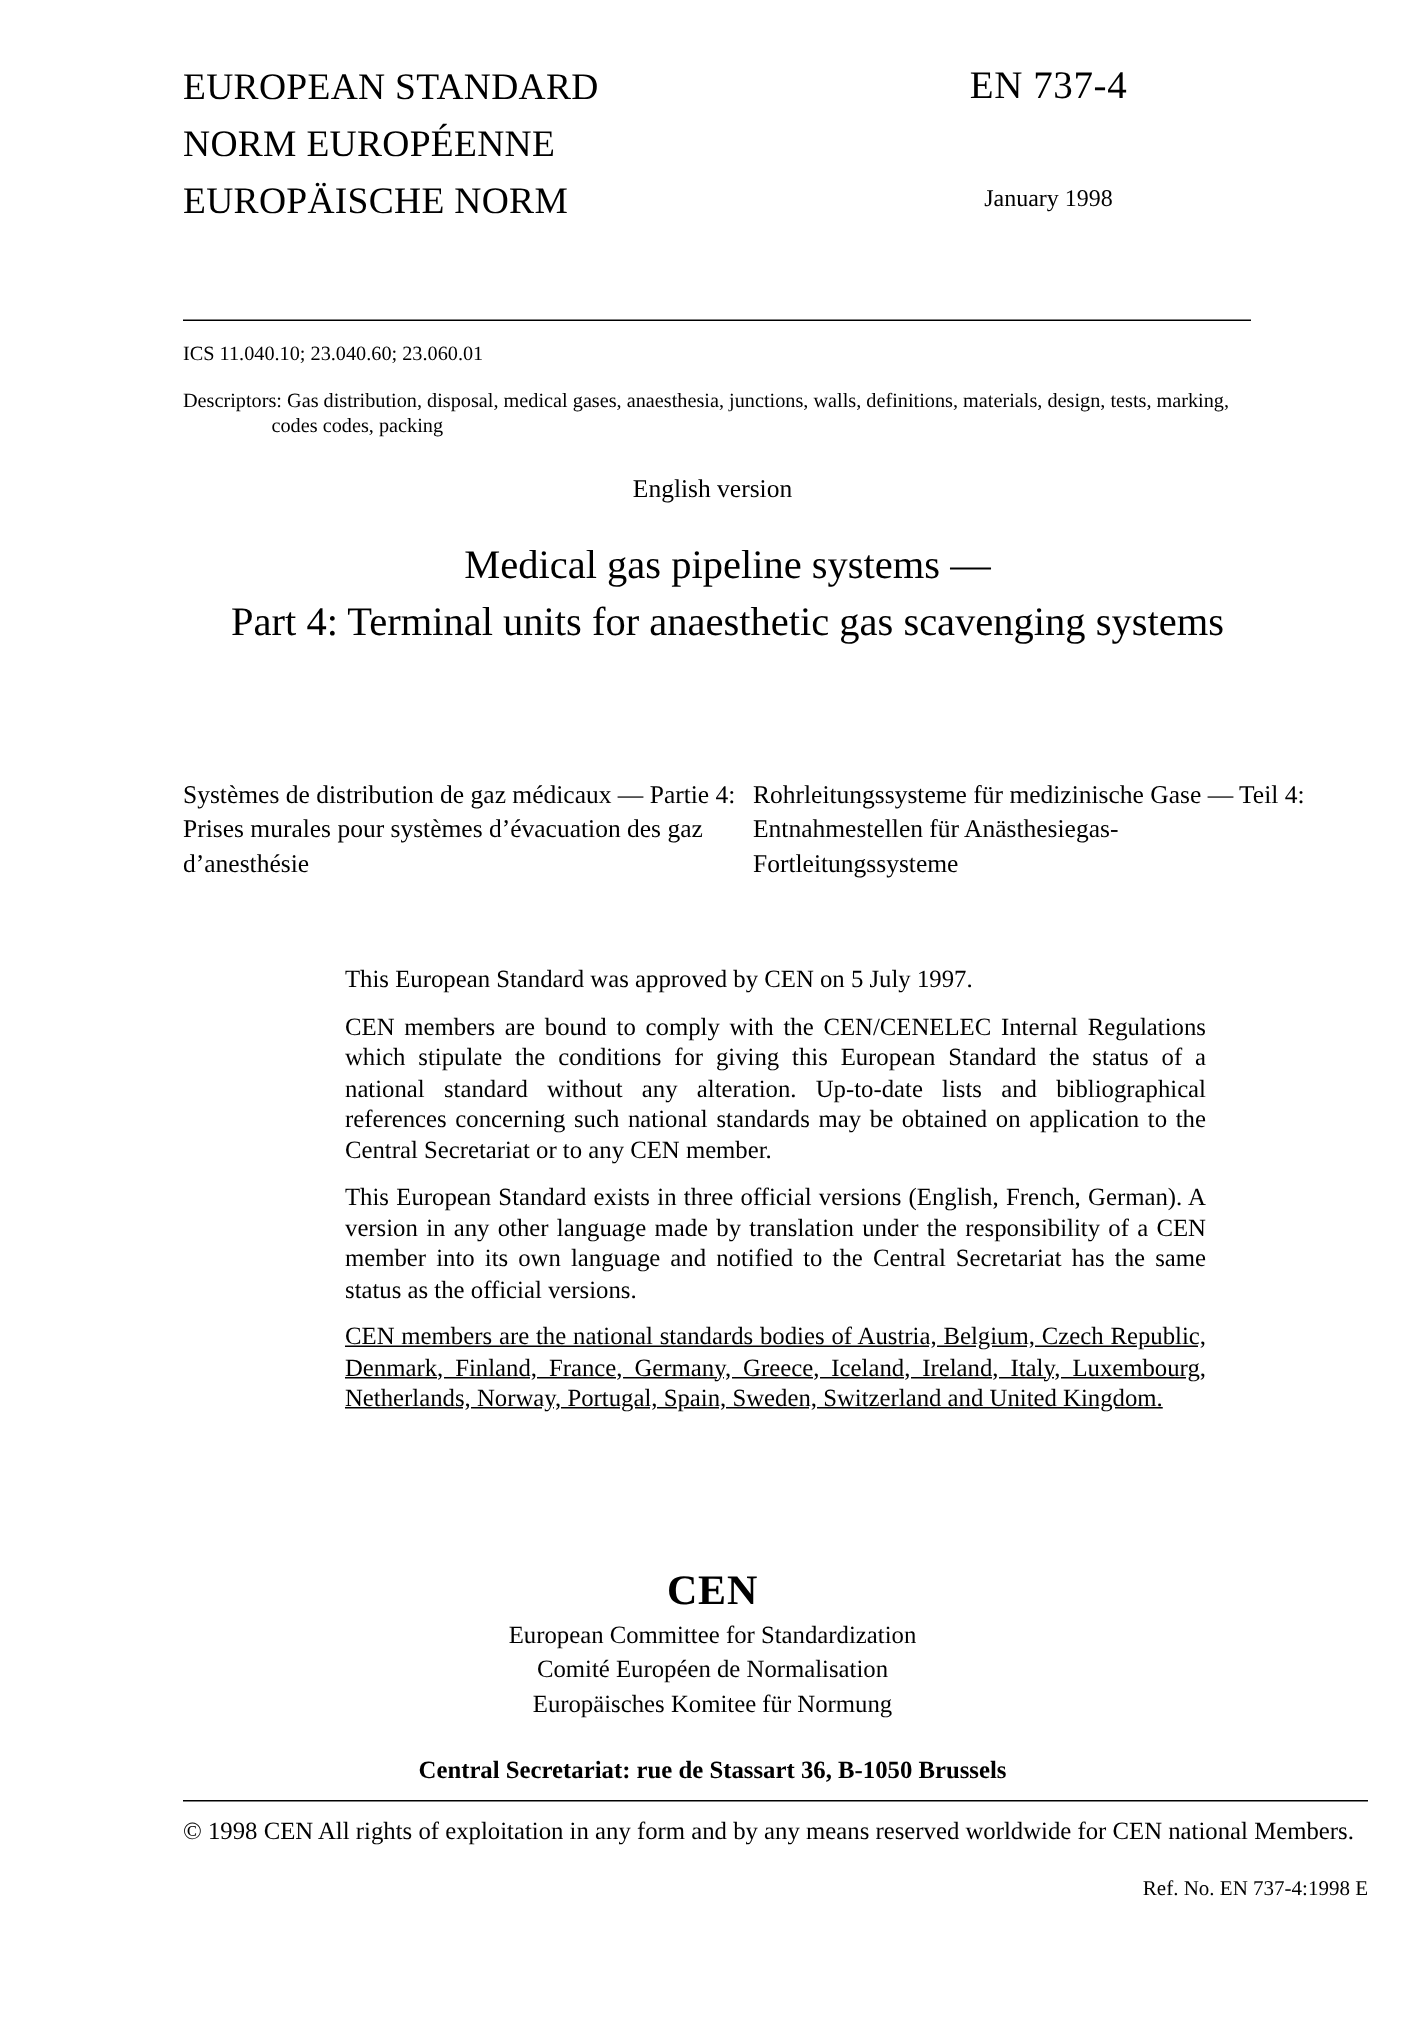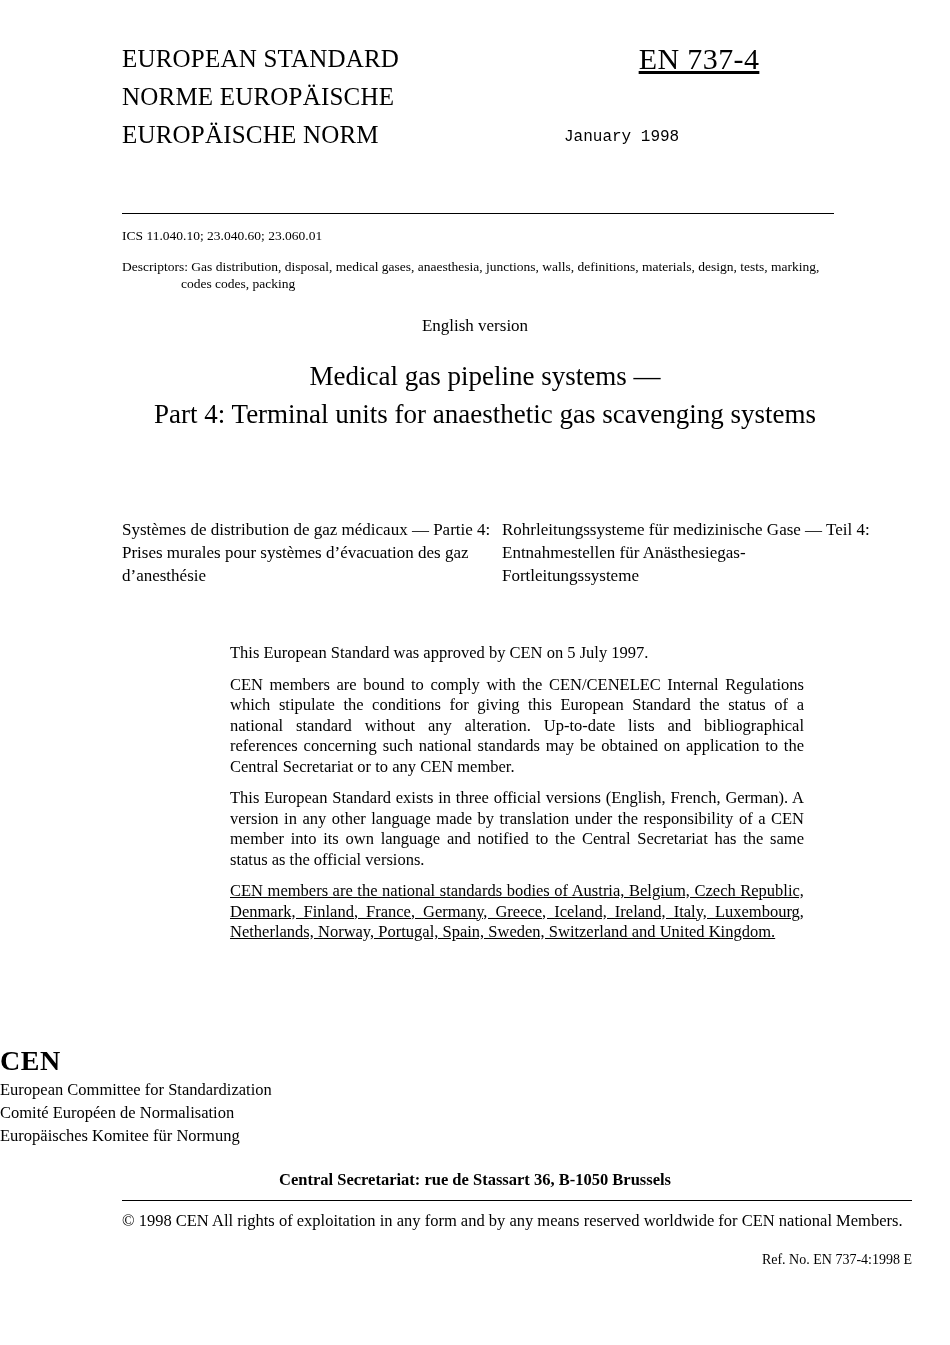--- a/index.html
+++ b/index.html
@@ -41,29 +41,27 @@
     font-size: 25px;
     line-height: 38px;
     letter-spacing: 0.2px;
   }
   .titles-right {
     width: 270px;
     text-align: center;
     padding-top: 2px;
   }
   .en-number {
-    font-size: 30px;
+    font-size: 26px;
     letter-spacing: 0.4px;
-    text-decoration: underline;
   }
   .date {
     font-size: 16px;
     margin-top: 52px;
-    text-align: left;
-    font-family: Liberation Mono, monospace;
+    text-align: center;
   }
 
   
   .rule {
     position: absolute;
     left: 122px;
     top: 213px;
     width: 712px;
     border-top: 1px solid #000;
   }
@@ -159,20 +157,21 @@
     margin-bottom: 3px;
     text-decoration: underline;
   }
 
   
   .cen-block {
     position: absolute;
     left: 0;
     top: 1045px;
     width: 950px;
+    text-align: center;
   }
   .cen-logo {
     font-size: 28px;
     font-weight: bold;
     letter-spacing: 0.5px;
   }
   .cen-line {
     font-size: 16.5px;
     line-height: 21px;
     margin-top: 2px;
@@ -214,21 +213,21 @@
 </style>
 </head>
 <body>
 
 <div class="page">
 
   <div class="header">
     <div class="header-row">
       <div class="titles-left">
         <div class="std-line">EUROPEAN STANDARD</div>
-        <div class="std-line">NORME EUROPÄISCHE</div>
+        <div class="std-line">NORM EUROPÉENNE</div>
         <div class="std-line">EUROPÄISCHE NORM</div>
       </div>
       <div class="titles-right">
         <div class="en-number">EN 737-4</div>
         <div class="date">January 1998</div>
       </div>
     </div>
   </div>
 
   <div class="rule"></div>

